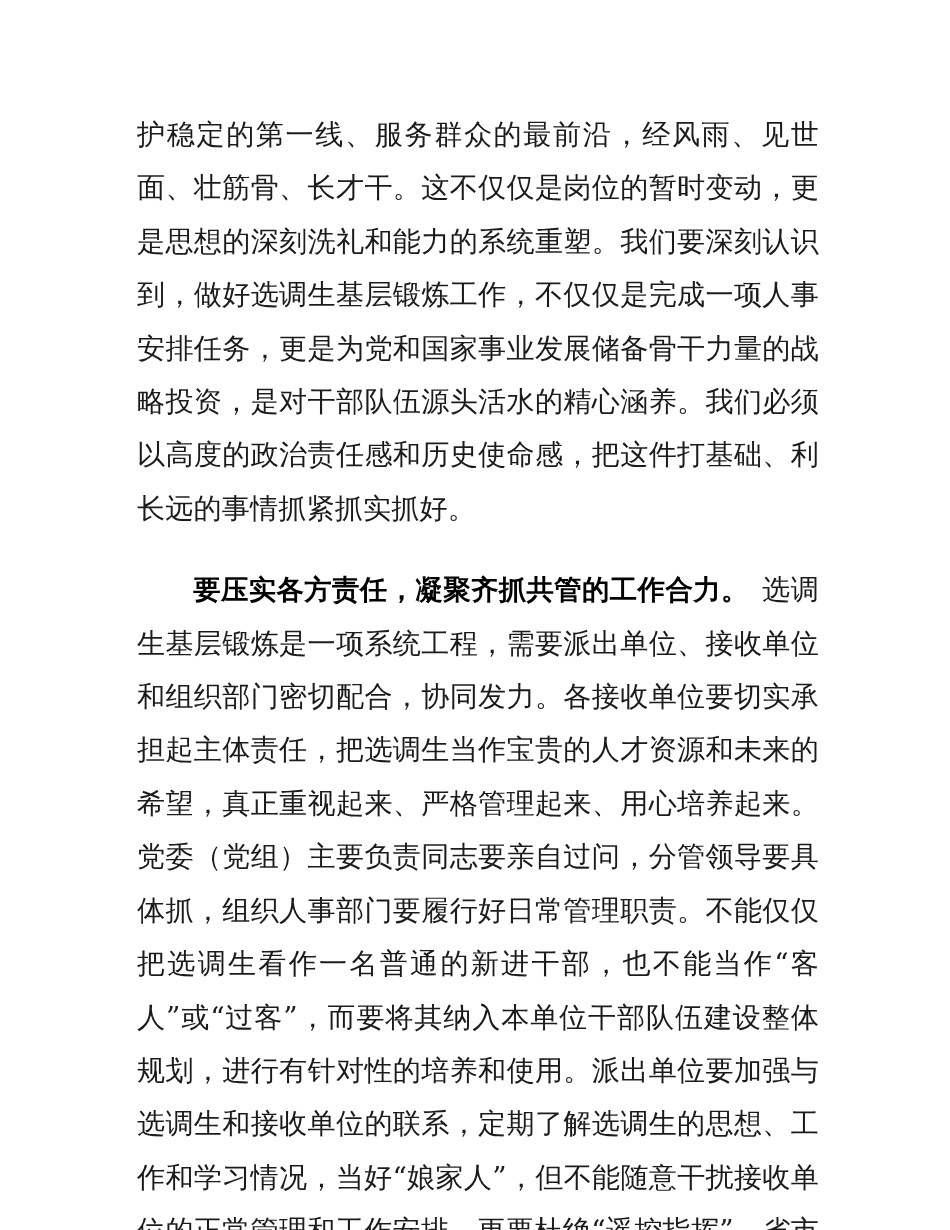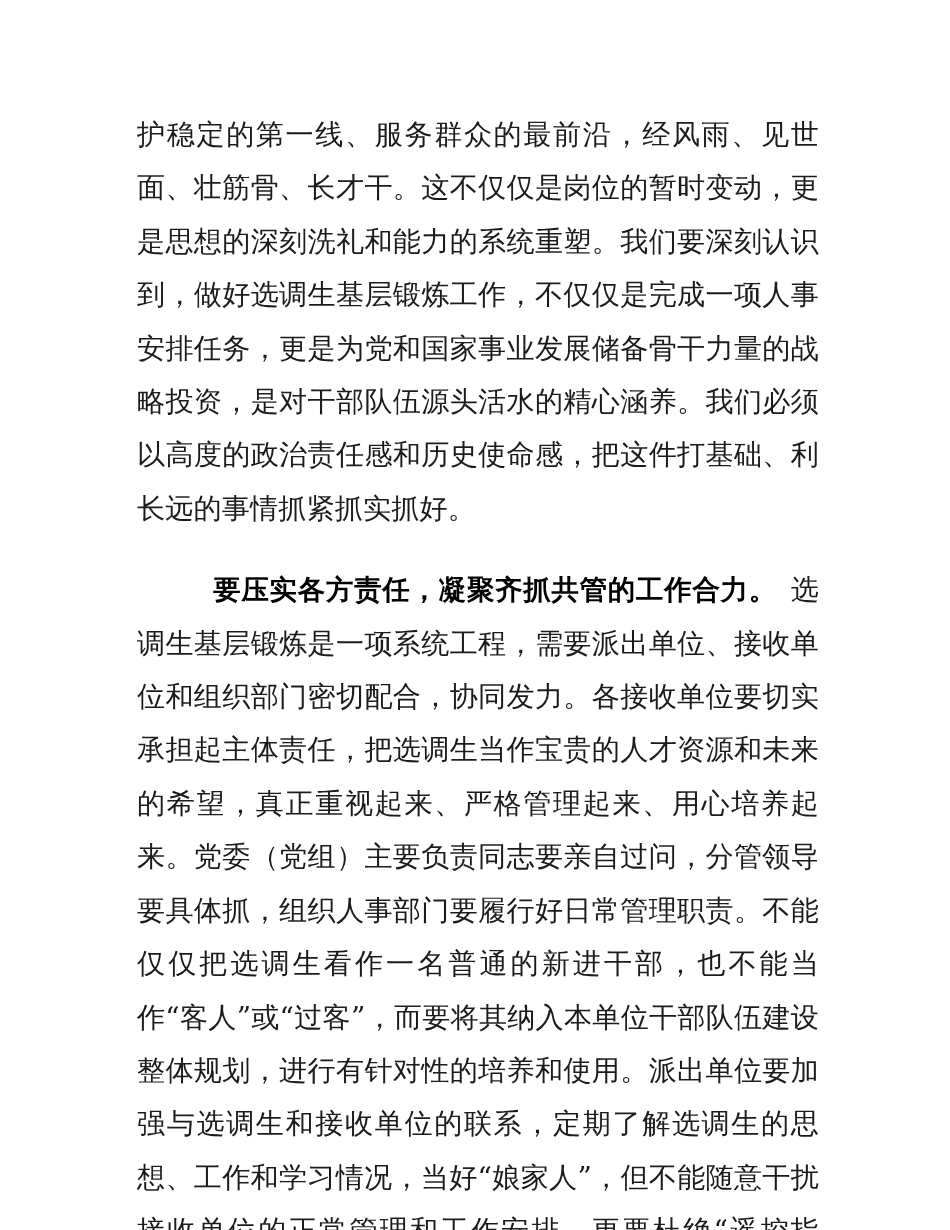--- a/index.html
+++ b/index.html
@@ -46,21 +46,20 @@
   }
   .para-indent {
     text-indent: 56.2px;
   }
   .lead-bold {
     font-family: "DejaVu Sans", "Liberation Sans", sans-serif;
     font-weight: 700;
     font-size: 27.4px;
     letter-spacing: 0px;
     color: #000000;
-    margin-left: 20px;
   }
   .lead-gap {
     display: inline-block;
     width: 13px;
   }
 </style>
 </head>
 <body>
 
 <div class="page">

